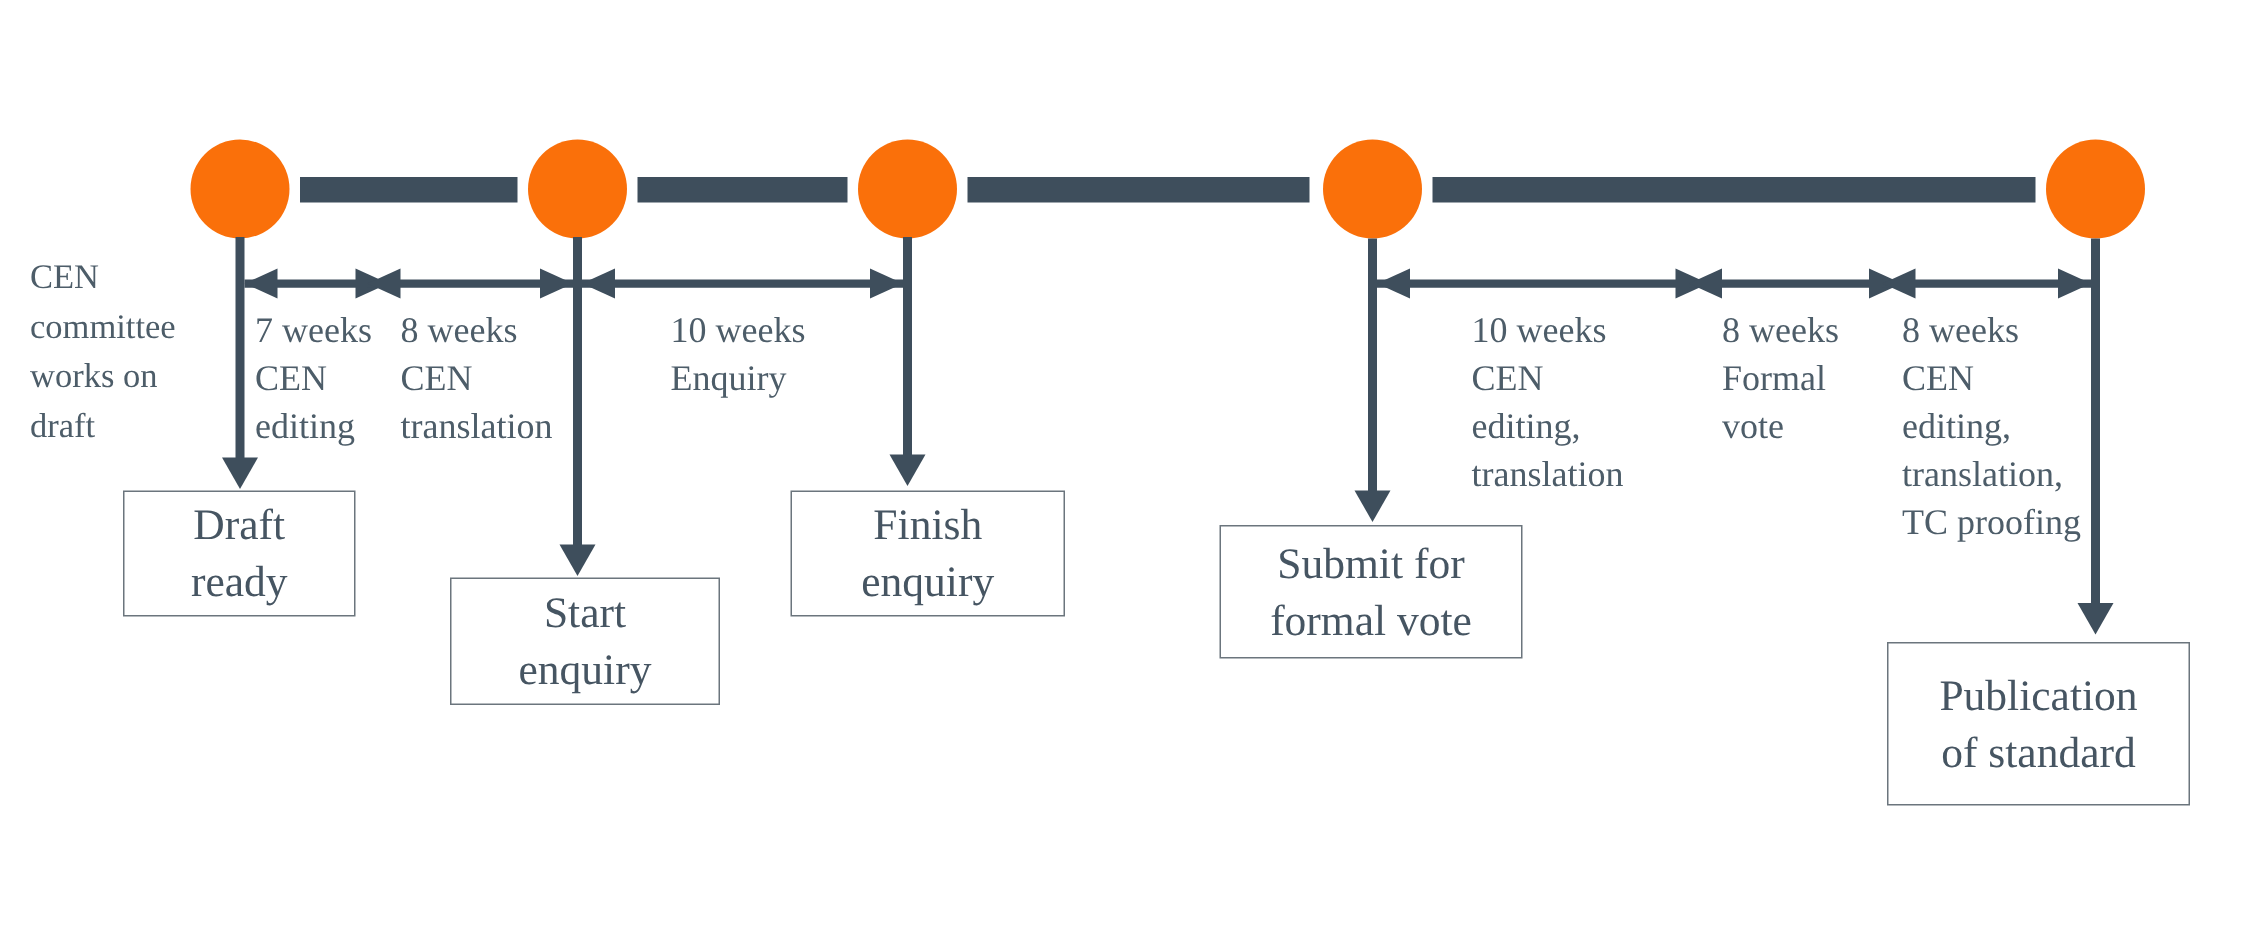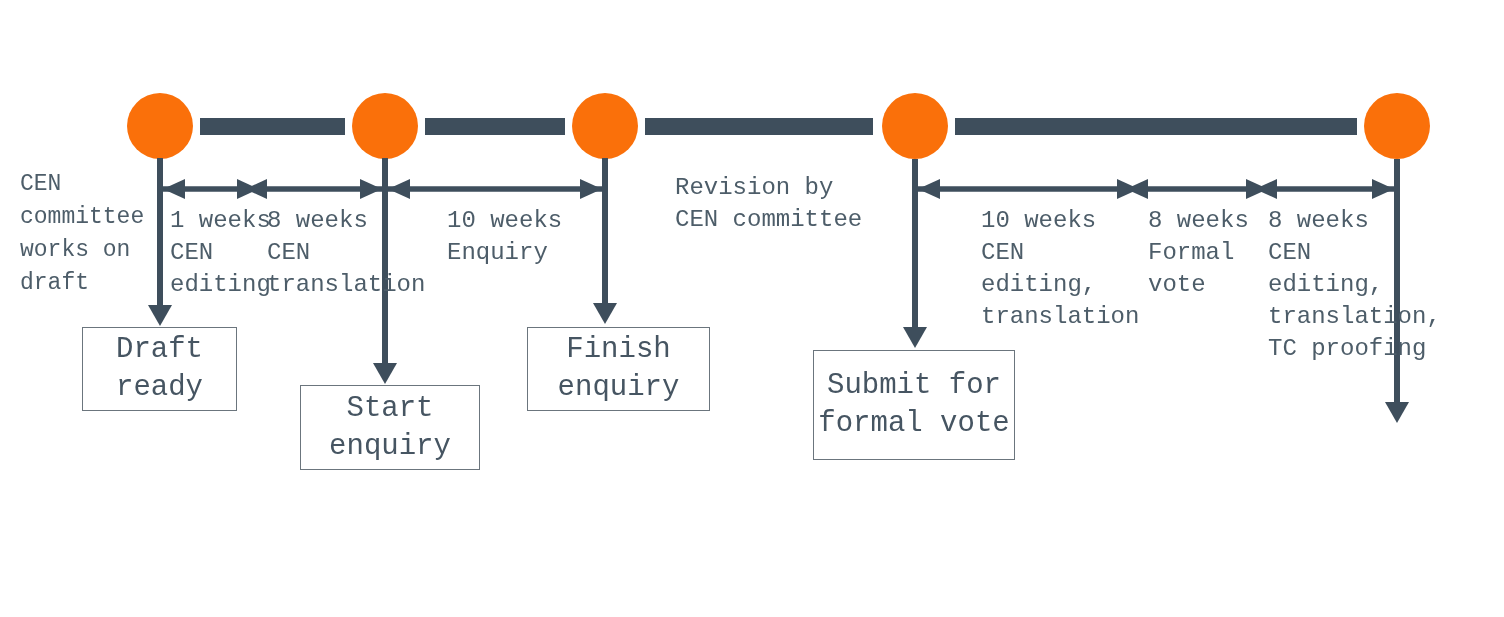--- a/index.html
+++ b/index.html
@@ -9,21 +9,21 @@
     --box-text:#465562;
     --box-border:#6B757D;
     --bg:#FFFFFF;
   }
   html,body{margin:0;padding:0;background:var(--bg);}
   .canvas{
     position:relative;
     width:1504px;height:617px;
     background:var(--bg);
     overflow:hidden;
-    font-family:Liberation Mono, monospace;
+    font-family:Liberation Serif, serif;
   }
   .layer{position:absolute;left:0;top:0;}
   svg .dot{fill:var(--orange);}
   svg .bar{fill:var(--slate);}
   svg .aline{stroke:var(--slate);stroke-width:6;fill:none;}
   svg .dline{stroke:var(--slate);stroke-width:5.5;fill:none;}
   svg .head{fill:var(--slate);}
   .note{
     position:absolute;
     color:var(--label-text);
@@ -117,47 +117,47 @@
       <polygon class="head" points="1255,189 1277,179 1277,199"></polygon>
       <polygon class="head" points="1394,189 1372,179 1372,199"></polygon>
     </g>
   </svg>
 
   <div class="note" style="left:20px;top:168px;width:150px">CEN
 committee
 works on
 draft</div>
 
-  <div class="duration" style="left:170px;top:205px">1 weeks
+  <div class="duration" style="left:170px;top:205px">7 weeks
 CEN
 editing</div>
   <div class="duration" style="left:267px;top:205px">8 weeks
 CEN
 translation</div>
   <div class="duration" style="left:447px;top:205px">10 weeks
 Enquiry</div>
 
-  <div class="duration" style="left:675px;top:172px">Revision by
-CEN committee</div>
 
   <div class="duration" style="left:981px;top:205px">10 weeks
 CEN
 editing,
 translation</div>
   <div class="duration" style="left:1148px;top:205px">8 weeks
 Formal
 vote</div>
   <div class="duration" style="left:1268px;top:205px">8 weeks
 CEN
 editing,
 translation,
 TC proofing</div>
 
   <div class="mbox" style="left:82px;top:327px;width:155px;height:84px">Draft
 ready</div>
   <div class="mbox" style="left:300px;top:385px;width:180px;height:85px">Start
 enquiry</div>
   <div class="mbox" style="left:527px;top:327px;width:183px;height:84px">Finish
 enquiry</div>
-  <div class="mbox" style="left:813px;top:350px;width:202px;height:110px">Submit for
+  <div class="mbox" style="left:813px;top:350px;width:202px;height:89px">Submit for
 formal vote</div>
+  <div class="mbox" style="left:1258px;top:428px;width:202px;height:109px">Publication
+of standard</div>
 
 </div>
 
 </body></html>

